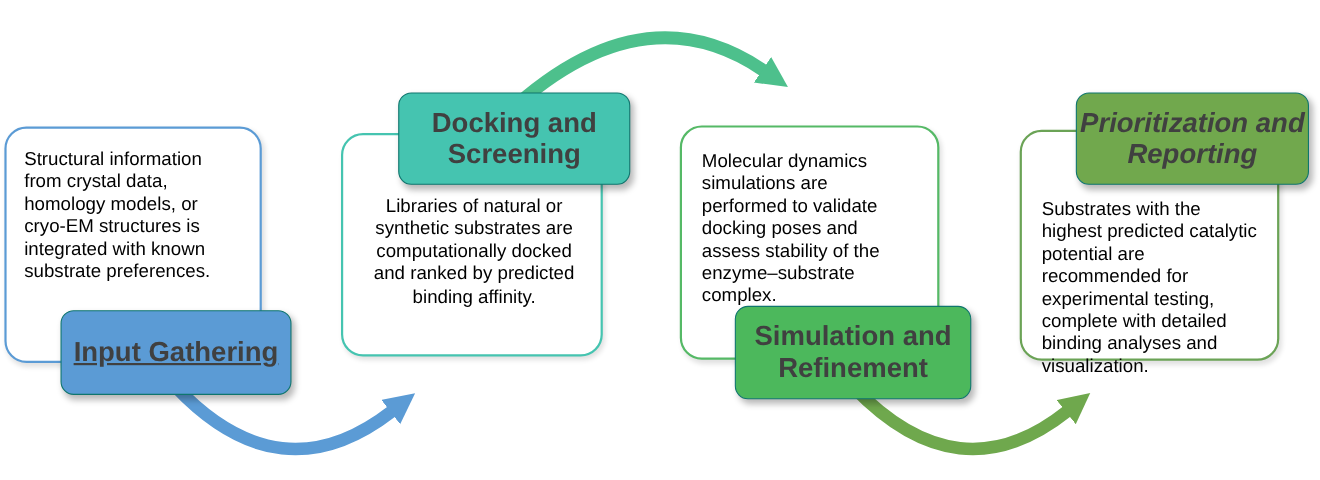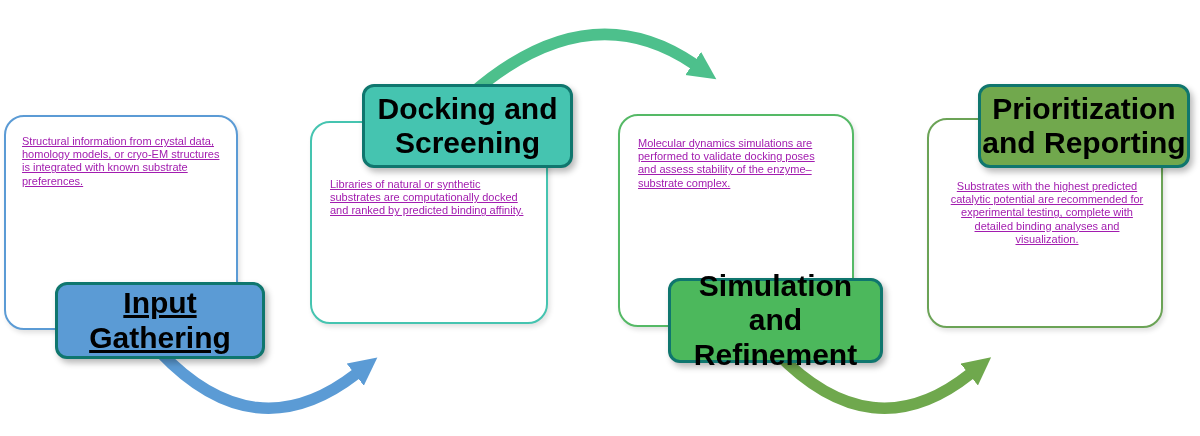--- a/index.html
+++ b/index.html
@@ -25,53 +25,52 @@
   }
   .card {
     position: absolute;
     background: #ffffff;
     border-radius: 20px;
     box-sizing: border-box;
     z-index: 2;
     box-shadow: 2px 3px 5px rgba(0,0,0,0.12);
   }
   .card-text {
-    font-size: 11px;
+    font-size: 17px;
     line-height: 1.2;
-    color: #a21caf;
-    text-decoration: underline;
+    color: #000000;
   }
   .step-label {
     position: absolute;
     border-radius: 12px;
-    border: 3px solid #0f766e;
+    border: 1px solid #0f766e;
     box-sizing: border-box;
     z-index: 3;
     display: flex;
     align-items: center;
     justify-content: center;
     text-align: center;
-    color: #000000;
+    color: #404040;
     font-weight: bold;
-    font-size: 30px;
+    font-size: 25px;
     line-height: 1.14;
     box-shadow: 3px 4px 6px rgba(0,0,0,0.28);
   }
   
   .card1 { left: 4px;   top: 115px; width: 234px; height: 215px; border: 2px solid #5B9BD5; padding: 18px 14px 10px 16px; }
   .label1 { left: 55px;  top: 282px; width: 210px; height: 77px;  background: #5B9BD5; text-decoration: underline; }
   
-  .card2 { left: 310px; top: 121px; width: 238px; height: 203px; border: 2px solid #45C4B0; padding: 55px 14px 10px 18px; }
+  .card2 { left: 310px; top: 121px; width: 238px; height: 203px; border: 2px solid #45C4B0; padding: 55px 14px 10px 18px; text-align: center; }
   .label2 { left: 362px; top: 84px;  width: 211px; height: 84px;  background: #45C4B0; }
   
   .card3 { left: 618px; top: 114px; width: 236px; height: 213px; border: 2px solid #55B966; padding: 21px 20px 10px 18px; }
   .label3 { left: 668px; top: 278px; width: 215px; height: 85px;  background: #4CB85C; align-items: center; }
   
-  .card4 { left: 927px; top: 118px; width: 236px; height: 210px; border: 2px solid #6BA356; padding: 60px 14px 10px 18px; text-align: center; }
-  .label4 { left: 978px; top: 84px;  width: 212px; height: 84px;  background: #71A84D; }
+  .card4 { left: 927px; top: 118px; width: 236px; height: 210px; border: 2px solid #6BA356; padding: 60px 14px 10px 18px; }
+  .label4 { left: 978px; top: 84px;  width: 212px; height: 84px;  background: #71A84D; font-style: italic; }
 </style>
 </head>
 <body>
 
 <div class="canvas">
 
   <svg class="arrow-layer" viewBox="0 0 1200 436" xmlns="http://www.w3.org/2000/svg">
     <defs>
       <marker id="ah-blue" markerUnits="userSpaceOnUse" markerWidth="32" markerHeight="30" refX="1" refY="14" orient="auto">
         <path d="M0,0 L28,14 L0,28 Z" fill="#5B9BD5"></path>

